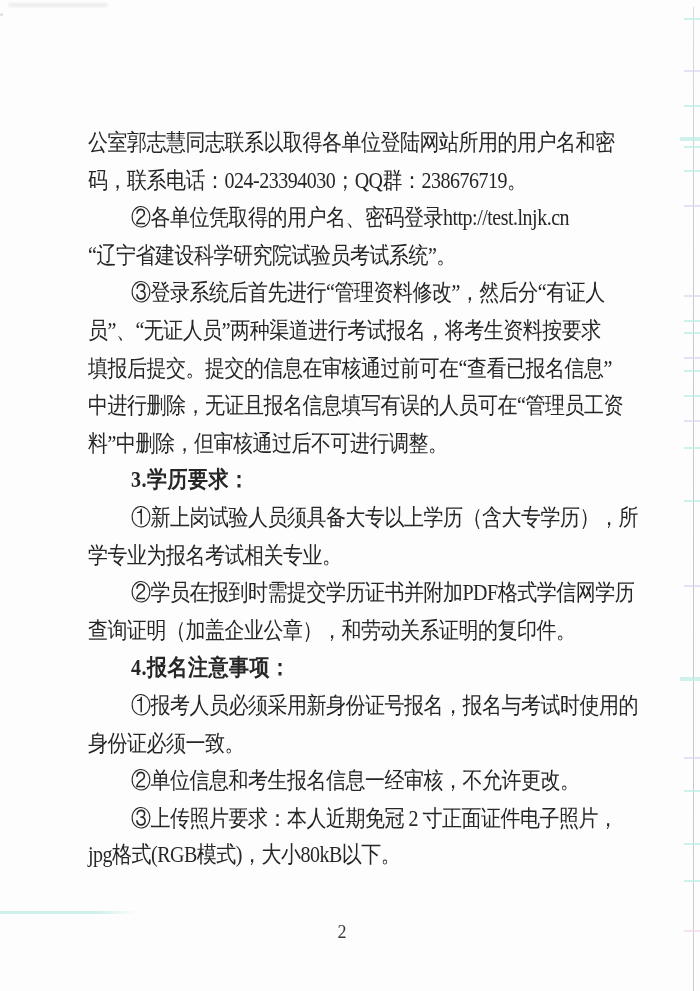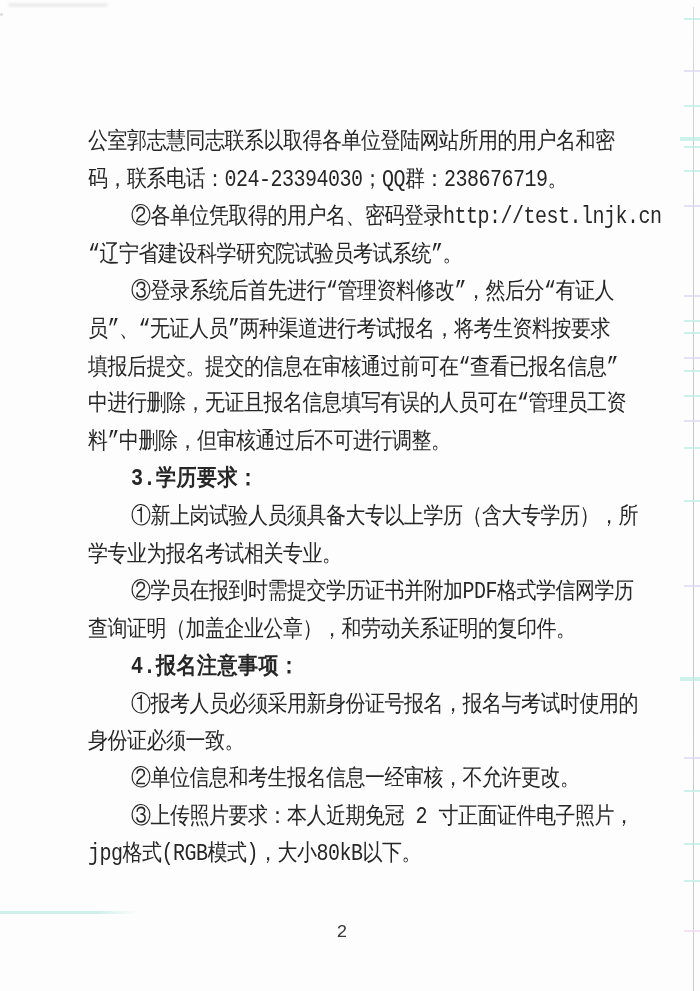--- a/index.html
+++ b/index.html
@@ -2,21 +2,21 @@
 <html style="--paper: #fdfdfd; --ink: #262626; --edge-line: #cccccc; --streak-cyan: #bfece6; --streak-lavender: #ded8f2; --streak-magenta: #f2d9ec; --bottom-line: #cfefeb;"><head>
 <meta charset="utf-8">
 <style>
   html, body { margin: 0; padding: 0; background: #ffffff; }
   .page {
     position: relative;
     width: 700px;
     height: 991px;
     background: var(--paper, #fdfdfd);
     overflow: hidden;
-    font-family: Liberation Mono, monospace;
+    font-family: Liberation Serif, serif;
   }
   
   .textblock {
     position: absolute;
     left: 88px;
     top: 124px;
     width: 530px;
     transform: scaleY(1.15);
     transform-origin: 0 0;
     color: var(--ink, #262626);

